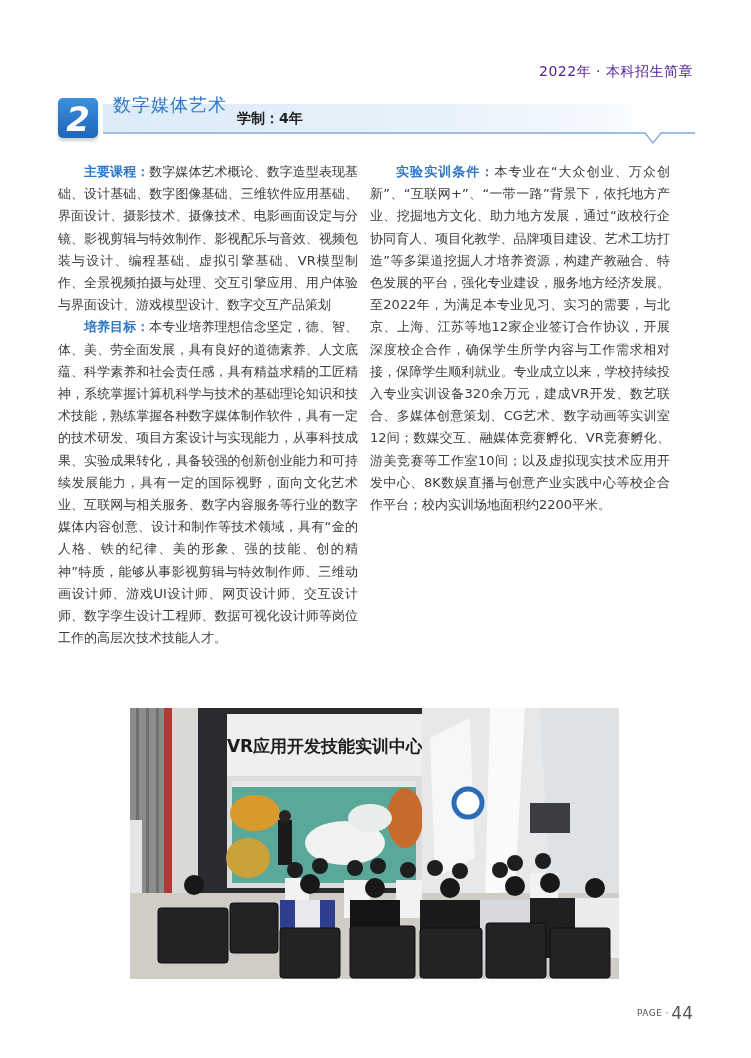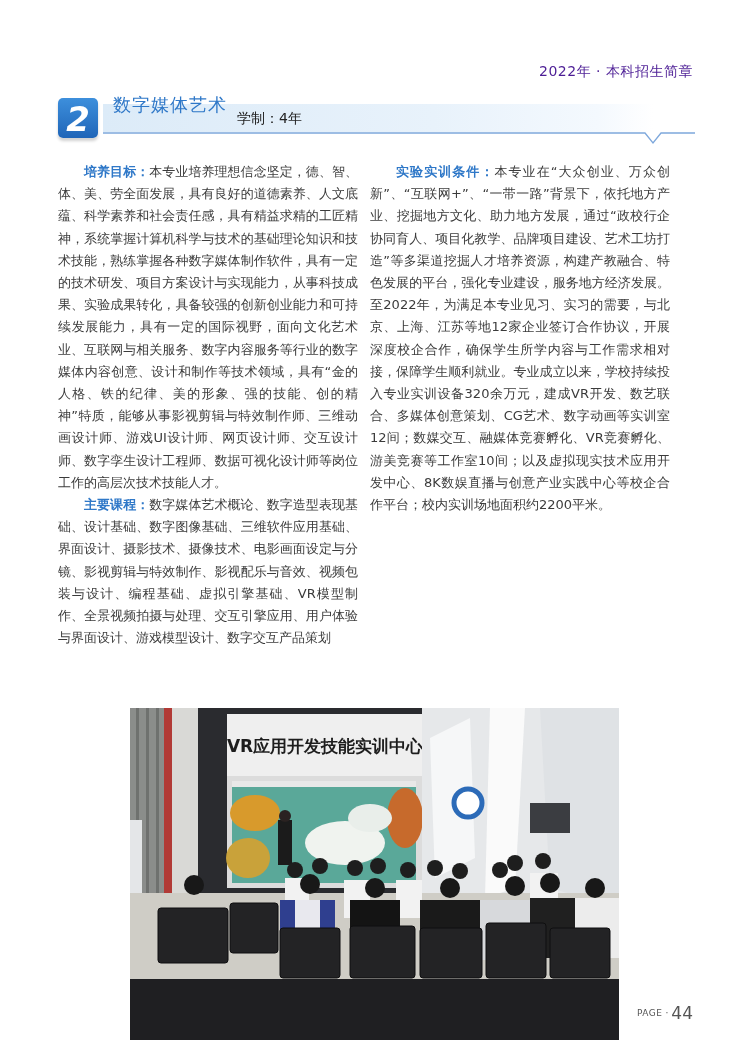--- a/index.html
+++ b/index.html
@@ -27,36 +27,36 @@
   .title-bar {
     position: absolute; left: 103px; top: 104px; width: 550px; height: 28px;
     background: linear-gradient(90deg, #dcebf8 0%, #e8f2fb 60%, #f4f9fe 90%, rgba(255,255,255,0) 100%);
   }
   .title-main {
     position: absolute; left: 113px; top: 91px; height: 28px; line-height: 28px;
     font-size: 18px; color: #2f78c8; letter-spacing: 1px;
   }
   .title-duration {
     position: absolute; left: 237px; top: 104px; height: 19px; line-height: 28px;
-    font-size: 14px; font-weight: normal; color: #222222;
+    font-size: 14px; font-weight: bold; color: #222222;
   }
   .title-rule { position: absolute; left: 103px; top: 130px; width: 592px; height: 16px; }
 
   .col {
     position: absolute; top: 161px; width: 300px;
     font-size: 13px; line-height: 22.2px; color: #3b3b3b;
     text-align: justify; text-justify: inter-character;
   }
   .col.left { left: 58px; }
   .col.right { left: 370px; }
   .col p { margin: 0; text-indent: 2em; }
   .col .label { color: #2f78c8; font-weight: bold; }
 
   .photo {
-    position: absolute; left: 130px; top: 708px; width: 489px; height: 332px;
+    position: absolute; left: 130px; top: 708px; width: 489px; height: 271px;
     overflow: hidden; background: #1f1f22;
   }
   .photo svg { display: block; }
 
   .page-footer {
     position: absolute; right: 58px; top: 1002px;
     color: #555555;
   }
   .page-footer .page-label { font-size: 9px; letter-spacing: 0.5px; vertical-align: middle; padding-left: 20px; }
   .page-footer .dot { font-size: 9px; margin: 0 3px; vertical-align: middle; }
@@ -71,22 +71,22 @@
   <span>2</span>
 </div>
 <div class="title-bar"></div>
 <div class="title-main">数字媒体艺术</div>
 <div class="title-duration">学制：4年</div>
 <svg class="title-rule" width="592" height="16" viewBox="0 0 592 16">
   <polyline points="0,3 542,3 550,13 558,3 592,3" fill="none" stroke="#7ea8dc" stroke-width="1.3"></polyline>
 </svg>
 
 <div class="col left">
+  <p><span class="label">主要课程：</span><span>数字媒体艺术概论、数字造型表现基础、设计基础、数字图像基础、三维软件应用基础、界面设计、摄影技术、摄像技术、电影画面设定与分镜、影视剪辑与特效制作、影视配乐与音效、视频包装与设计、编程基础、虚拟引擎基础、VR模型制作、全景视频拍摄与处理、交互引擎应用、用户体验与界面设计、游戏模型设计、数字交互产品策划</span></p>
   <p><span class="label">培养目标：</span><span>本专业培养理想信念坚定，德、智、体、美、劳全面发展，具有良好的道德素养、人文底蕴、科学素养和社会责任感，具有精益求精的工匠精神，系统掌握计算机科学与技术的基础理论知识和技术技能，熟练掌握各种数字媒体制作软件，具有一定的技术研发、项目方案设计与实现能力，从事科技成果、实验成果转化，具备较强的创新创业能力和可持续发展能力，具有一定的国际视野，面向文化艺术业、互联网与相关服务、数字内容服务等行业的数字媒体内容创意、设计和制作等技术领域，具有“金的人格、铁的纪律、美的形象、强的技能、创的精神”特质，能够从事影视剪辑与特效制作师、三维动画设计师、游戏UI设计师、网页设计师、交互设计师、数字孪生设计工程师、数据可视化设计师等岗位工作的高层次技术技能人才。</span></p>
-  <p><span class="label">主要课程：</span><span>数字媒体艺术概论、数字造型表现基础、设计基础、数字图像基础、三维软件应用基础、界面设计、摄影技术、摄像技术、电影画面设定与分镜、影视剪辑与特效制作、影视配乐与音效、视频包装与设计、编程基础、虚拟引擎基础、VR模型制作、全景视频拍摄与处理、交互引擎应用、用户体验与界面设计、游戏模型设计、数字交互产品策划</span></p>
 </div>
 
 <div class="col right">
   <p><span class="label">实验实训条件：</span><span>本专业在“大众创业、万众创新”、“互联网+”、“一带一路”背景下，依托地方产业、挖掘地方文化、助力地方发展，通过“政校行企协同育人、项目化教学、品牌项目建设、艺术工坊打造”等多渠道挖掘人才培养资源，构建产教融合、特色发展的平台，强化专业建设，服务地方经济发展。至2022年，为满足本专业见习、实习的需要，与北京、上海、江苏等地12家企业签订合作协议，开展深度校企合作，确保学生所学内容与工作需求相对接，保障学生顺利就业。专业成立以来，学校持续投入专业实训设备320余万元，建成VR开发、数艺联合、多媒体创意策划、CG艺术、数字动画等实训室12间；数媒交互、融媒体竞赛孵化、VR竞赛孵化、游美竞赛等工作室10间；以及虚拟现实技术应用开发中心、8K数娱直播与创意产业实践中心等校企合作平台；校内实训场地面积约2200平米。</span></p>
 </div>
 
 <div class="photo">
   <svg width="489" height="271" viewBox="0 0 489 271" xmlns="http://www.w3.org/2000/svg">
 
     <rect x="0" y="0" width="489" height="271" fill="#2a2b2f"></rect>

